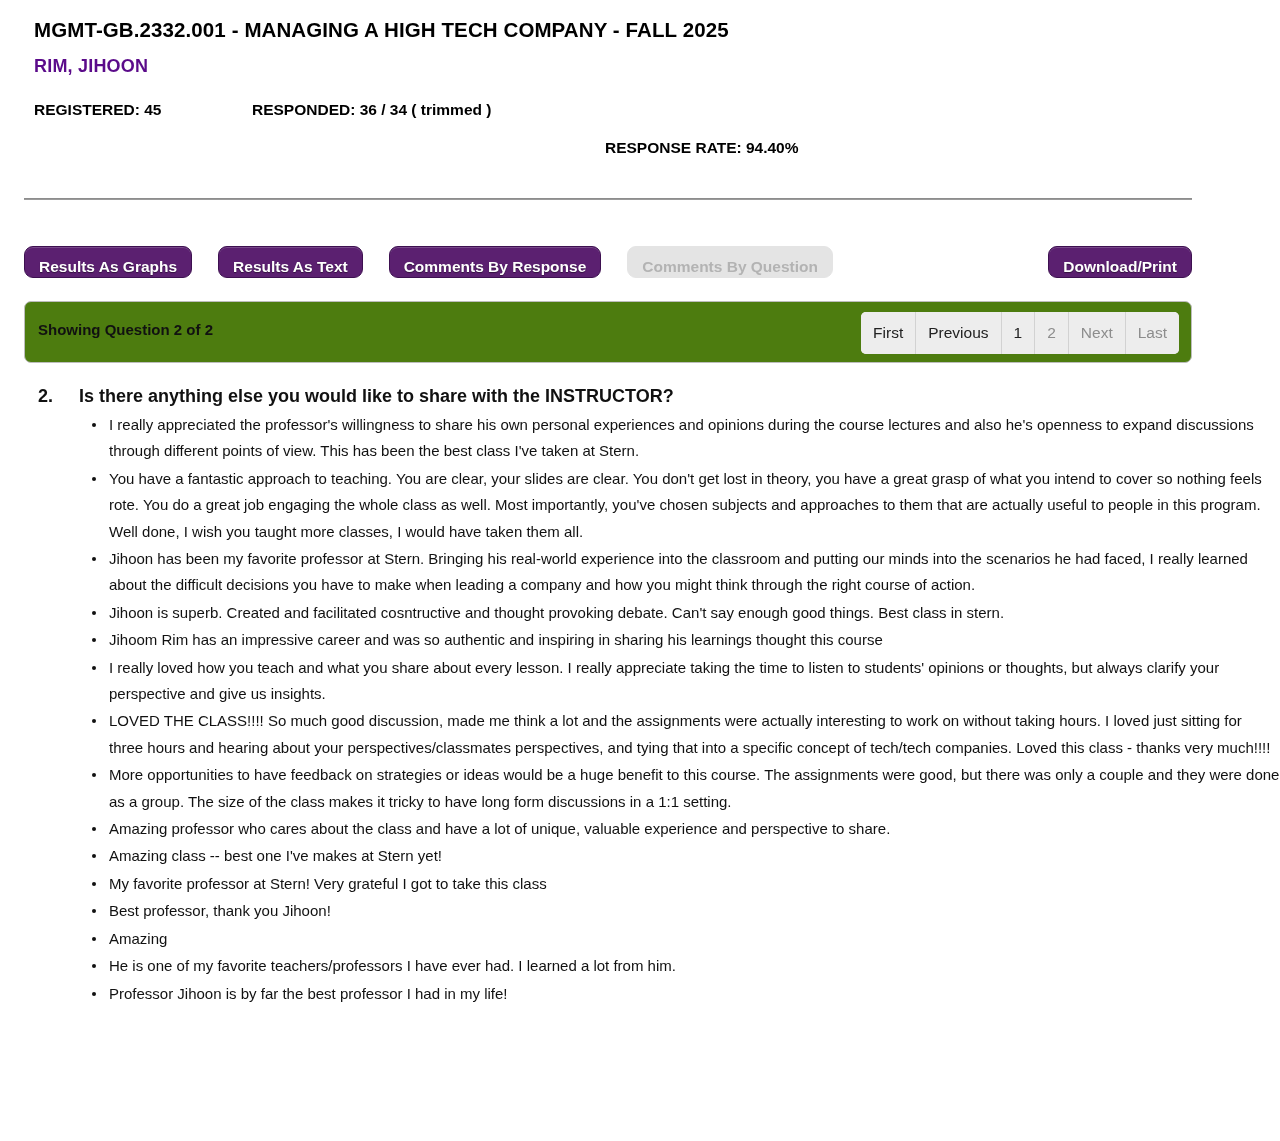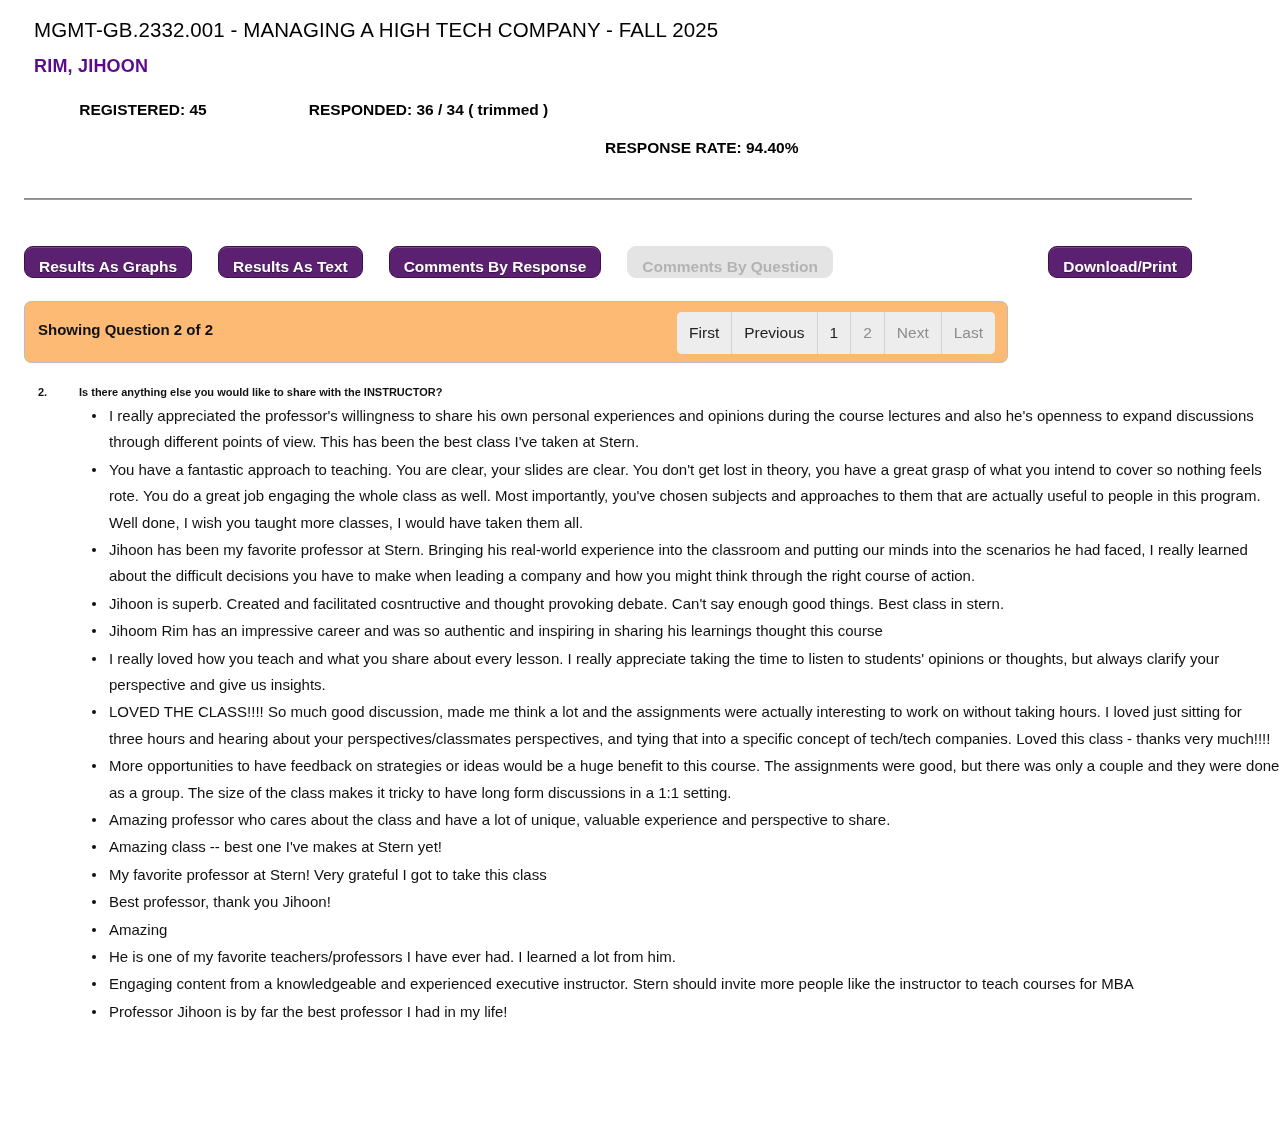--- a/index.html
+++ b/index.html
@@ -21,21 +21,21 @@
     position: relative;
     width: 1280px;
     padding: 0;
   }
 
   
   .course-title {
     margin: 0;
     padding: 18px 0 0 34px;
     font-size: 20.5px;
-    font-weight: normal;
+    font-weight: bold;
     letter-spacing: 0.1px;
     color: #000;
     line-height: 1.2;
   }
   .instructor-name {
     margin: 0;
     padding: 13px 0 0 34px;
     font-size: 18px;
     font-weight: bold;
     color: #5b0b8a;
@@ -44,21 +44,20 @@
   .stats-row {
     padding: 24px 0 0 34px;
     font-size: 15.5px;
     font-weight: bold;
     color: #000;
     white-space: nowrap;
   }
   .stat {
     display: inline-block;
     vertical-align: top;
-    text-align: center;
   }
   .stat-registered { width: 218px; }
   .stat-responded  { width: 353px; }
   .stat-rate       { width: auto; margin-top: 38px; }
 
   .divider {
     margin: 41px 0 0 0;
     padding: 0 0 0 24px;
   }
   .divider-line {
@@ -108,23 +107,23 @@
     position: absolute;
     right: 88px;
     top: 0;
     margin-left: 0;
   }
 
   
   .showing-bar {
     position: relative;
     margin: 13px 0 0 24px;
-    width: 984px;
+    width: 1168px;
     height: 62px;
-    background: #fdba74;
+    background: #4d7c0f;
     border: 1px solid #bdbdbd;
     border-radius: 7px;
   }
   .showing-label {
     position: absolute;
     left: 13px;
     top: 19px;
     font-size: 15px;
     font-weight: bold;
     color: #111;
@@ -158,21 +157,21 @@
   .pager-item.muted { color: #8d8d8d; cursor: default; }
 
   
   .question-block {
     margin-top: 22px;
     padding-left: 38px;
     position: relative;
   }
   .question-head {
     position: relative;
-    font-size: 11px;
+    font-size: 18px;
     font-weight: bold;
     color: #111;
     line-height: 1.3;
   }
   .question-number {
     display: inline-block;
     width: 41px;
   }
   .question-text {
     display: inline;
@@ -246,18 +245,17 @@
         <li class="comment-item">Jihoom Rim has an impressive career and was so authentic and inspiring in sharing his learnings thought this course</li>
         <li class="comment-item">I really loved how you teach and what you share about every lesson. I really appreciate taking the time to listen to students' opinions or thoughts, but always clarify your perspective and give us insights.</li>
         <li class="comment-item">LOVED THE CLASS!!!! So much good discussion, made me think a lot and the assignments were actually interesting to work on without taking hours. I loved just sitting for three hours and hearing about your perspectives/classmates perspectives, and tying that into a specific concept of tech/tech companies. Loved this class - thanks very much!!!!</li>
         <li class="comment-item">More opportunities to have feedback on strategies or ideas would be a huge benefit to this course. The assignments were good, but there was only a couple and they were done as a group. The size of the class makes it tricky to have long form discussions in a 1:1 setting.</li>
         <li class="comment-item">Amazing professor who cares about the class and have a lot of unique, valuable experience and perspective to share.</li>
         <li class="comment-item">Amazing class -- best one I've makes at Stern yet!</li>
         <li class="comment-item">My favorite professor at Stern! Very grateful I got to take this class</li>
         <li class="comment-item">Best professor, thank you Jihoon!</li>
         <li class="comment-item">Amazing</li>
         <li class="comment-item">He is one of my favorite teachers/professors I have ever had. I learned a lot from him.</li>
-        <li class="comment-item">Engaging content from a knowledgeable and experienced executive instructor. Stern should invite more people like the instructor to teach courses for MBA</li>
         <li class="comment-item">Professor Jihoon is by far the best professor I had in my life!</li>
       </ul>
   </div>
 
 </div>
 
 </body></html>

